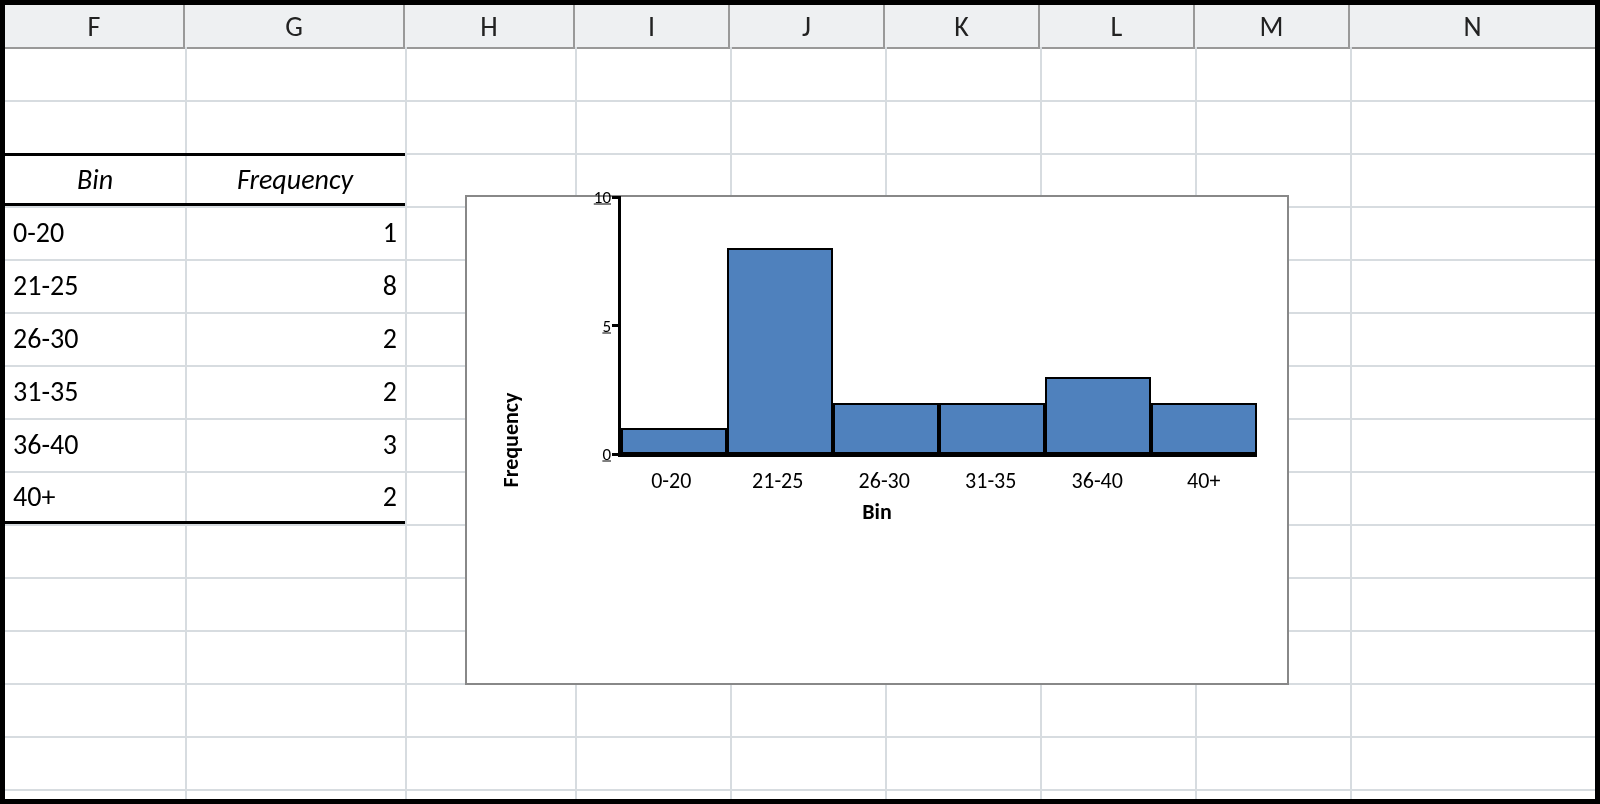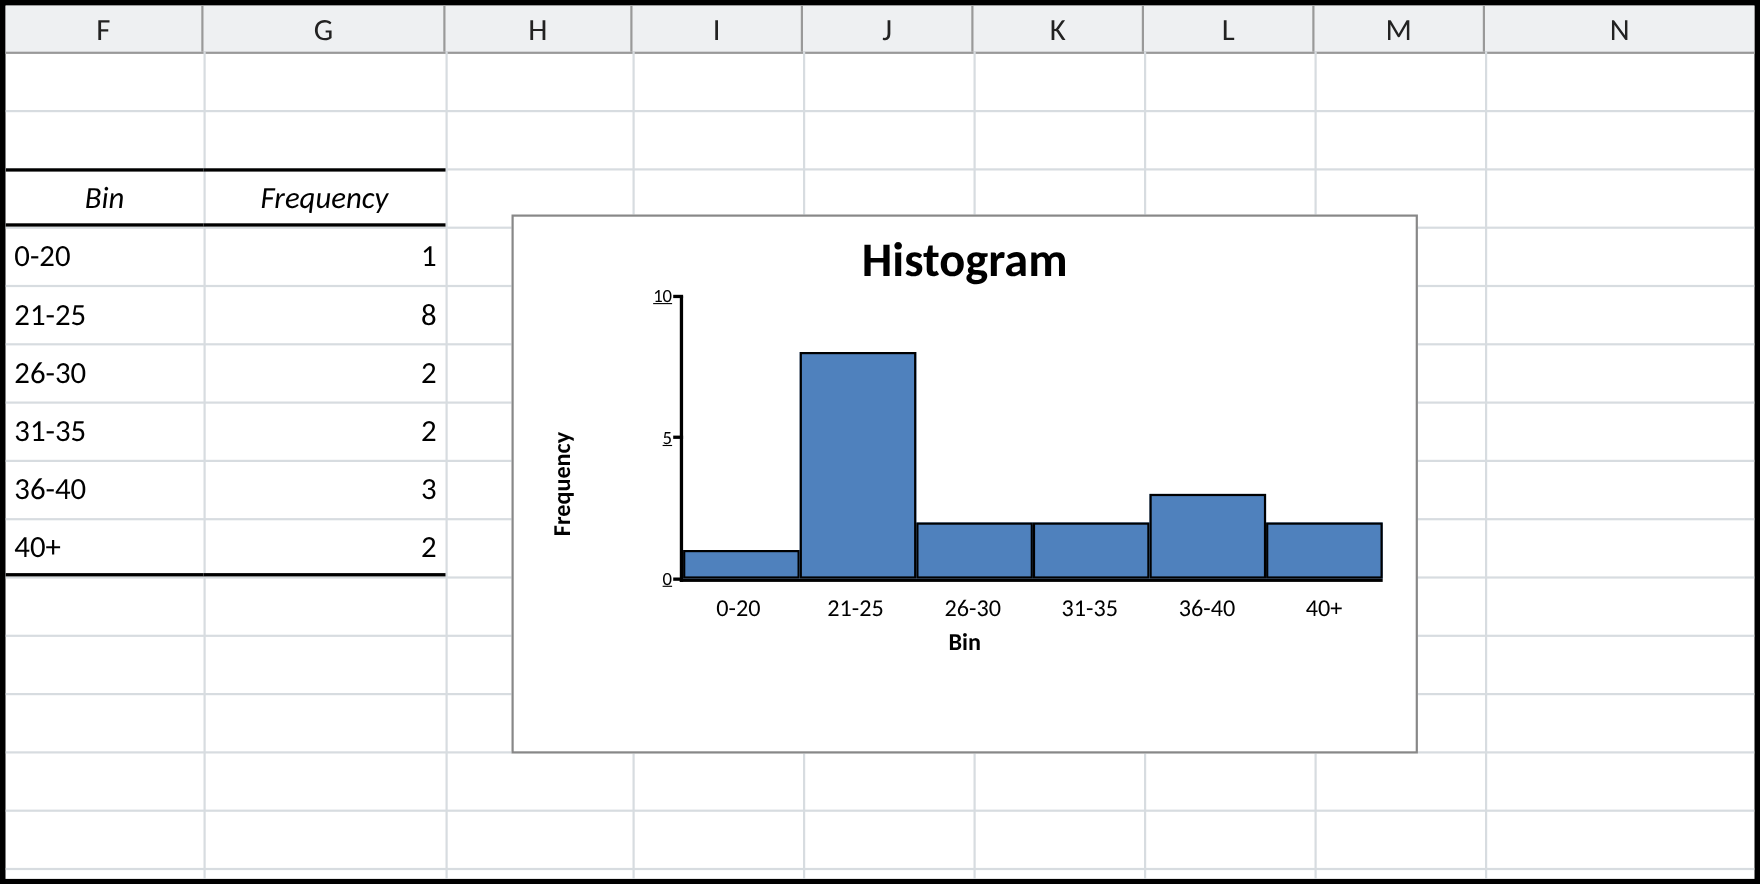--- a/index.html
+++ b/index.html
@@ -214,21 +214,20 @@
         <div class="tcell cF">36-40</div>
         <div class="tcell cG">3</div>
       </div>
       <div class="trow">
         <div class="tcell cF tfoot">40+</div>
         <div class="tcell cG tfoot">2</div>
       </div>
     </div>
 
   <div class="chart-box">
-    <div class="chart-title">Histogram</div>
     <div class="ylabel">Frequency</div>
     <div class="plot-wrap">
       <div class="plot" id="plot">
         <div class="bars" id="bars">
             <div class="bar">
               <div class="bar-fill" style="height: 10%; background: rgb(79, 129, 189);"></div>
             </div>
             <div class="bar">
               <div class="bar-fill" style="height: 80%; background: rgb(79, 129, 189);"></div>
             </div>

